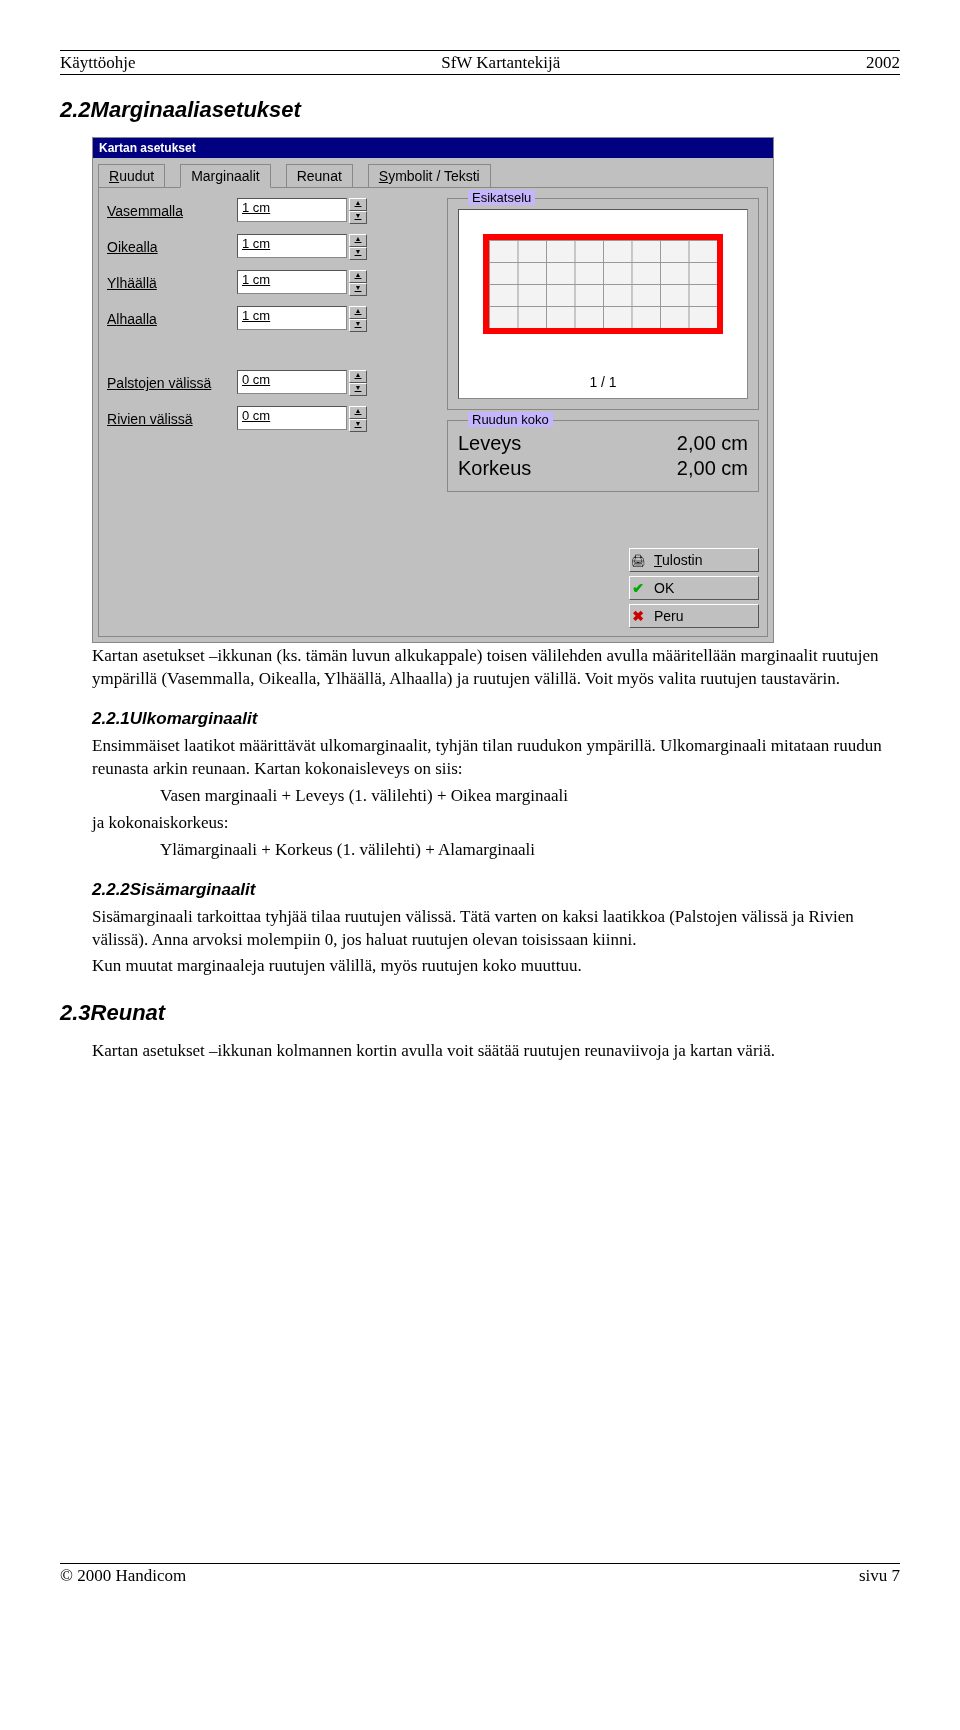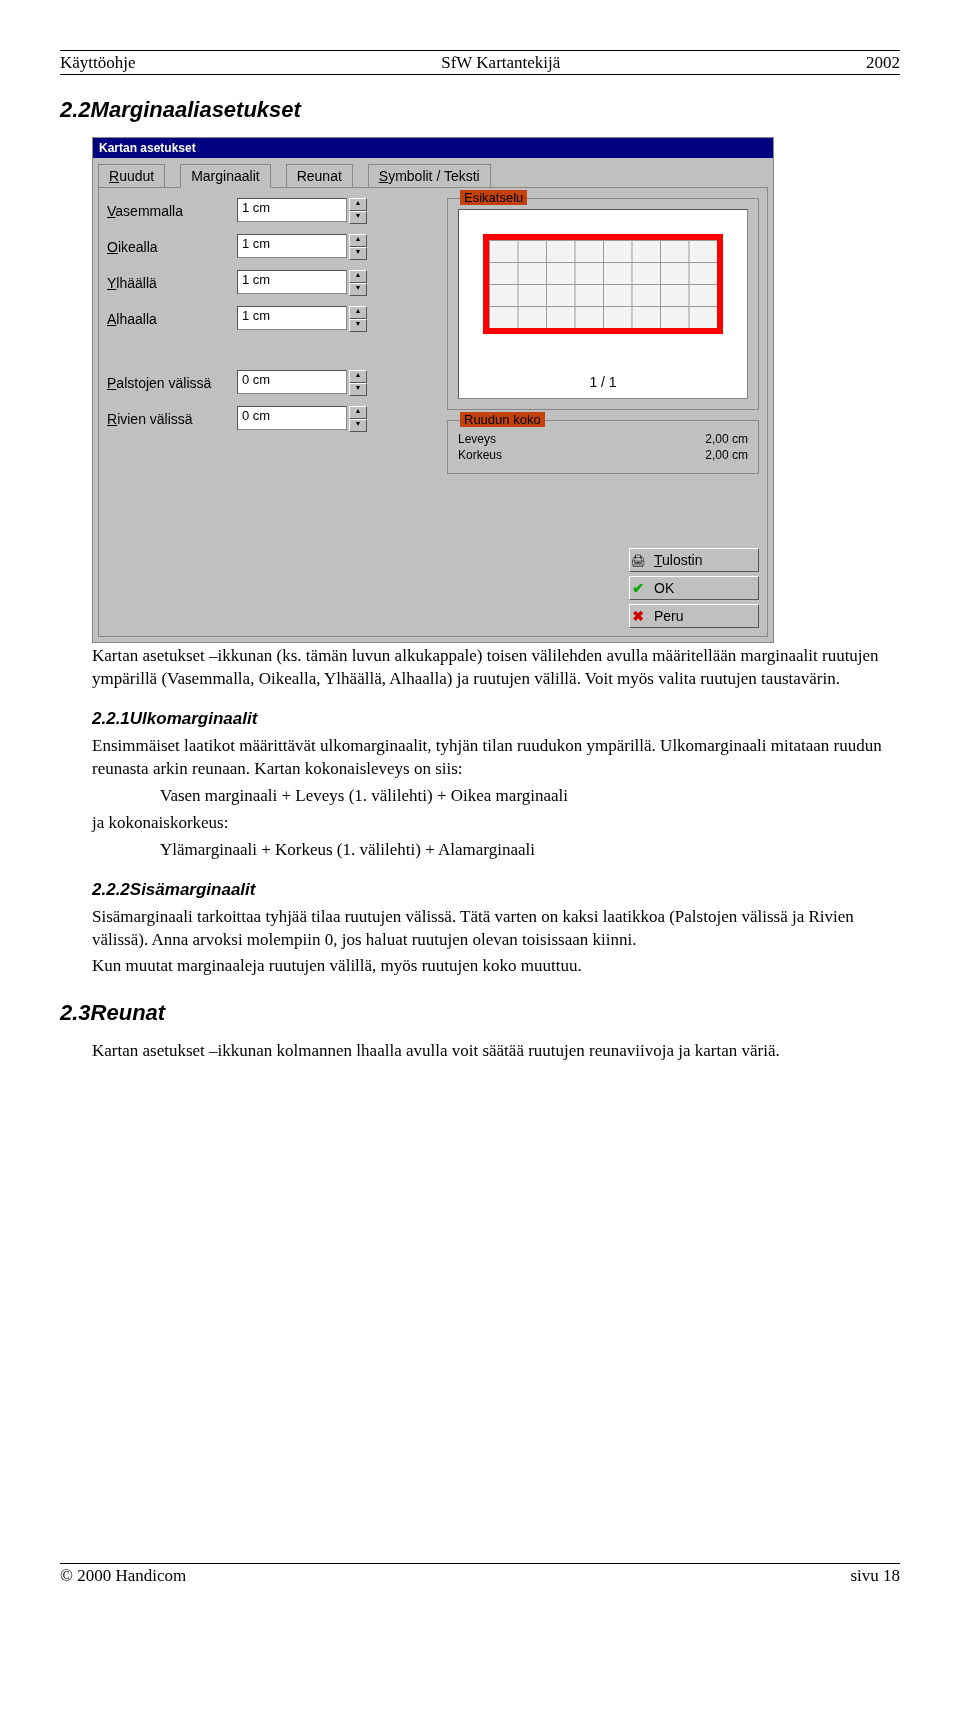--- a/index.html
+++ b/index.html
@@ -103,20 +103,21 @@
     margin: 0 5px 5px 5px;
     background: #c0c0c0;
     padding: 10px 8px 8px 8px;
     display: flex;
     gap: 10px;
     position: relative;
     min-height: 430px;
   }
   .leftcol {
     width: 330px;
+    text-decoration: underline;
   }
   .frow {
     display: flex;
     align-items: center;
     margin-bottom: 10px;
   }
   .flabel {
     width: 130px;
   }
   .flabel .u { text-decoration: underline; }
@@ -160,22 +161,22 @@
   .groupbox {
     border: 1px solid #888;
     border-top-color: #888;
     padding: 10px;
     position: relative;
     margin-bottom: 10px;
   }
   .groupbox .legend {
     position: absolute;
     top: -9px;
-    left: 12px;
-    background: #c2410c;
+    left: 20px;
+    background: #c4b5fd;
     padding: 0 4px;
     font-size: 13px;
   }
   .preview-box {
     background: #fff;
     border: 1px solid #888;
     border-top-color: #555;
     border-left-color: #555;
     height: 190px;
     width: 100%;
@@ -200,21 +201,21 @@
     background-size: 12.5% 25%;
   }
   .page-ind {
     text-align: center;
     margin-top: 40px;
     font-size: 14px;
   }
   .kvrow {
     display: flex;
     justify-content: space-between;
-    font-size: 12px;
+    font-size: 20px;
     padding: 1px 0;
     text-align: right;
   }
   .btns {
     display: flex;
     flex-direction: column;
     gap: 4px;
     align-items: flex-end;
     margin-top: auto;
   }
@@ -366,19 +367,19 @@
   <p class="body-text">Ensimmäiset laatikot määrittävät ulkomarginaalit, tyhjän tilan ruudukon ympärillä. Ulkomarginaali mitataan ruudun reunasta arkin reunaan. Kartan kokonaisleveys on siis:</p>
   <p class="body-text indent2">Vasen marginaali + Leveys (1. välilehti) + Oikea marginaali</p>
   <p class="body-text">ja kokonaiskorkeus:</p>
   <p class="body-text indent2">Ylämarginaali + Korkeus (1. välilehti) + Alamarginaali</p>
 
   <div class="sub-title">2.2.2Sisämarginaalit</div>
   <p class="body-text">Sisämarginaali tarkoittaa tyhjää tilaa ruutujen välissä. Tätä varten on kaksi laatikkoa (Palstojen välissä ja Rivien välissä). Anna arvoksi molempiin 0, jos haluat ruutujen olevan toisissaan kiinni.</p>
   <p class="body-text">Kun muutat marginaaleja ruutujen välillä, myös ruutujen koko muuttuu.</p>
 
   <div class="section-title">2.3Reunat</div>
-  <p class="body-text">Kartan asetukset –ikkunan kolmannen lhaalla avulla voit säätää ruutujen reunaviivoja ja kartan väriä.</p>
+  <p class="body-text">Kartan asetukset –ikkunan kolmannen kortin avulla voit säätää ruutujen reunaviivoja ja kartan väriä.</p>
 
   <div class="footer">
     <span>© 2000 Handicom</span>
-    <span>sivu 18</span>
+    <span>sivu 7</span>
   </div>
 </div>
 
 </body></html>

